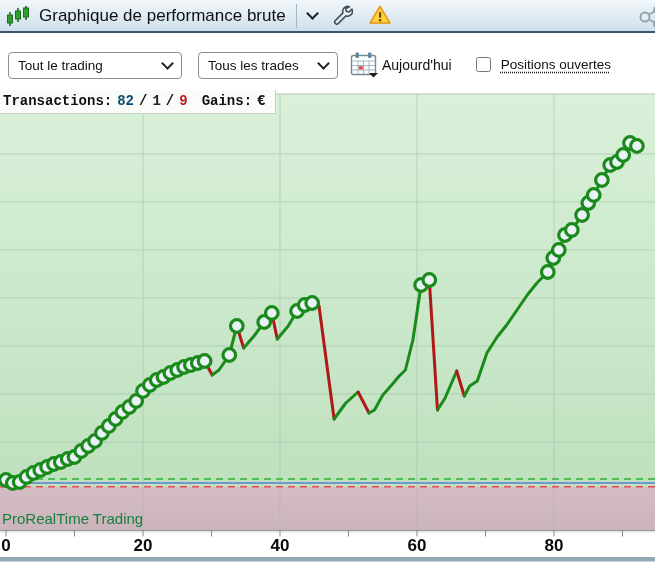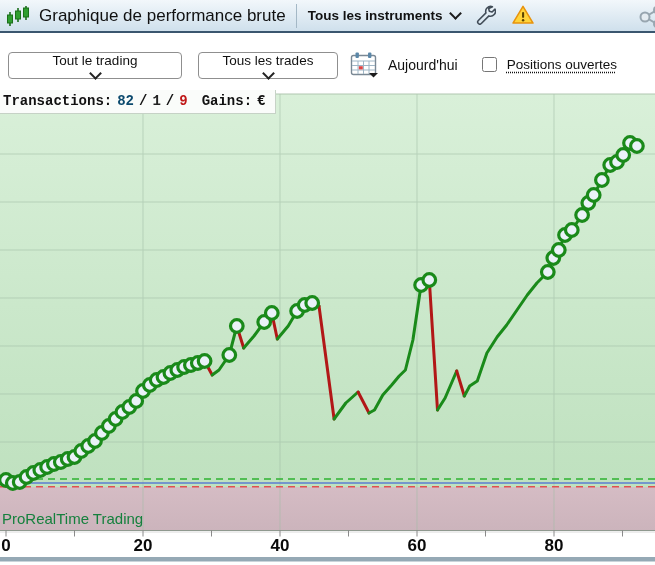--- a/index.html
+++ b/index.html
@@ -25,26 +25,26 @@
   .warn-btn{margin-left:15px;}
   .share-wrap{position:absolute;right:-8px;top:5px;}
   
   .toolbar2{
     position:absolute;top:33px;left:0;right:0;height:55px;background:#fff;
     display:flex;align-items:flex-start;padding:19px 0 0 8px;box-sizing:border-box;
   }
   .sel{
     width:174px;height:27px;box-sizing:border-box;border:1px solid #8f8f8f;border-radius:4px;
     background:#fff;display:flex;align-items:center;justify-content:space-between;
-    padding:0 9px;font-size:13.5px;cursor:pointer;white-space:nowrap;flex-direction:column;
+    padding:0 9px;font-size:13.5px;cursor:pointer;white-space:nowrap;
   }
   .sel .chev{border-color:#222;}
   .sel2{width:140px;margin-left:16px;}
   .cal-btn{margin-left:11px;height:27px;}
-  .date-label{margin-left:8px;font-size:14px;line-height:27px;text-align:right;}
+  .date-label{margin-left:2px;font-size:14px;line-height:27px;text-align:right;}
   .cb{margin-left:24px;width:15px;height:15px;margin-top:5px;cursor:pointer;}
   .pos-label{
     margin-left:7px;font-size:13.5px;line-height:26px;cursor:pointer;
     text-decoration:underline dotted;text-underline-offset:3px;
   }
   
   .chart-wrap{position:absolute;left:0;top:88px;width:655px;height:477px;}
   .stats{
     position:absolute;left:0;top:2px;background:#fafcfa;
     border-right:1px solid #c6d2c6;border-bottom:1px solid #c6d2c6;
@@ -67,21 +67,20 @@
       <rect x="1.5" y="11" width="5" height="8" fill="#2f9e2f" stroke="#1b6f1b"></rect>
       <line x1="12" y1="4" x2="12" y2="18" stroke="#1b6f1b" stroke-width="1.6"></line>
       <rect x="9.5" y="7" width="5" height="8" fill="#2f9e2f" stroke="#1b6f1b"></rect>
       <line x1="20" y1="2" x2="20" y2="16" stroke="#1b6f1b" stroke-width="1.6"></line>
       <rect x="17.5" y="4" width="5" height="9" fill="#2f9e2f" stroke="#1b6f1b"></rect>
     </svg>
   </span>
   <span class="t1-title">Graphique de performance brute</span>
   <span class="vsep"></span>
   <div class="instr">
-    <span>Tous les instruments</span>
     <span class="chev"></span>
   </div>
   <button class="icon-btn wrench-btn">
     <span>
       <svg width="22" height="21" viewBox="0 0 24 24">
         <path d="M20.5 3.2a5.6 5.6 0 0 0-7.4 7.0 L4.4 18.9 a2.4 2.4 0 0 0 3.4 3.4 L16.5 13.6 a5.6 5.6 0 0 0 6.9-7.7 l-3.3 3.3-3.1-0.8-0.8-3.1 z" fill="none" stroke="#414c57" stroke-width="1.8" stroke-linejoin="round"></path>
       </svg>
     </span>
   </button>
   <button class="icon-btn warn-btn">

